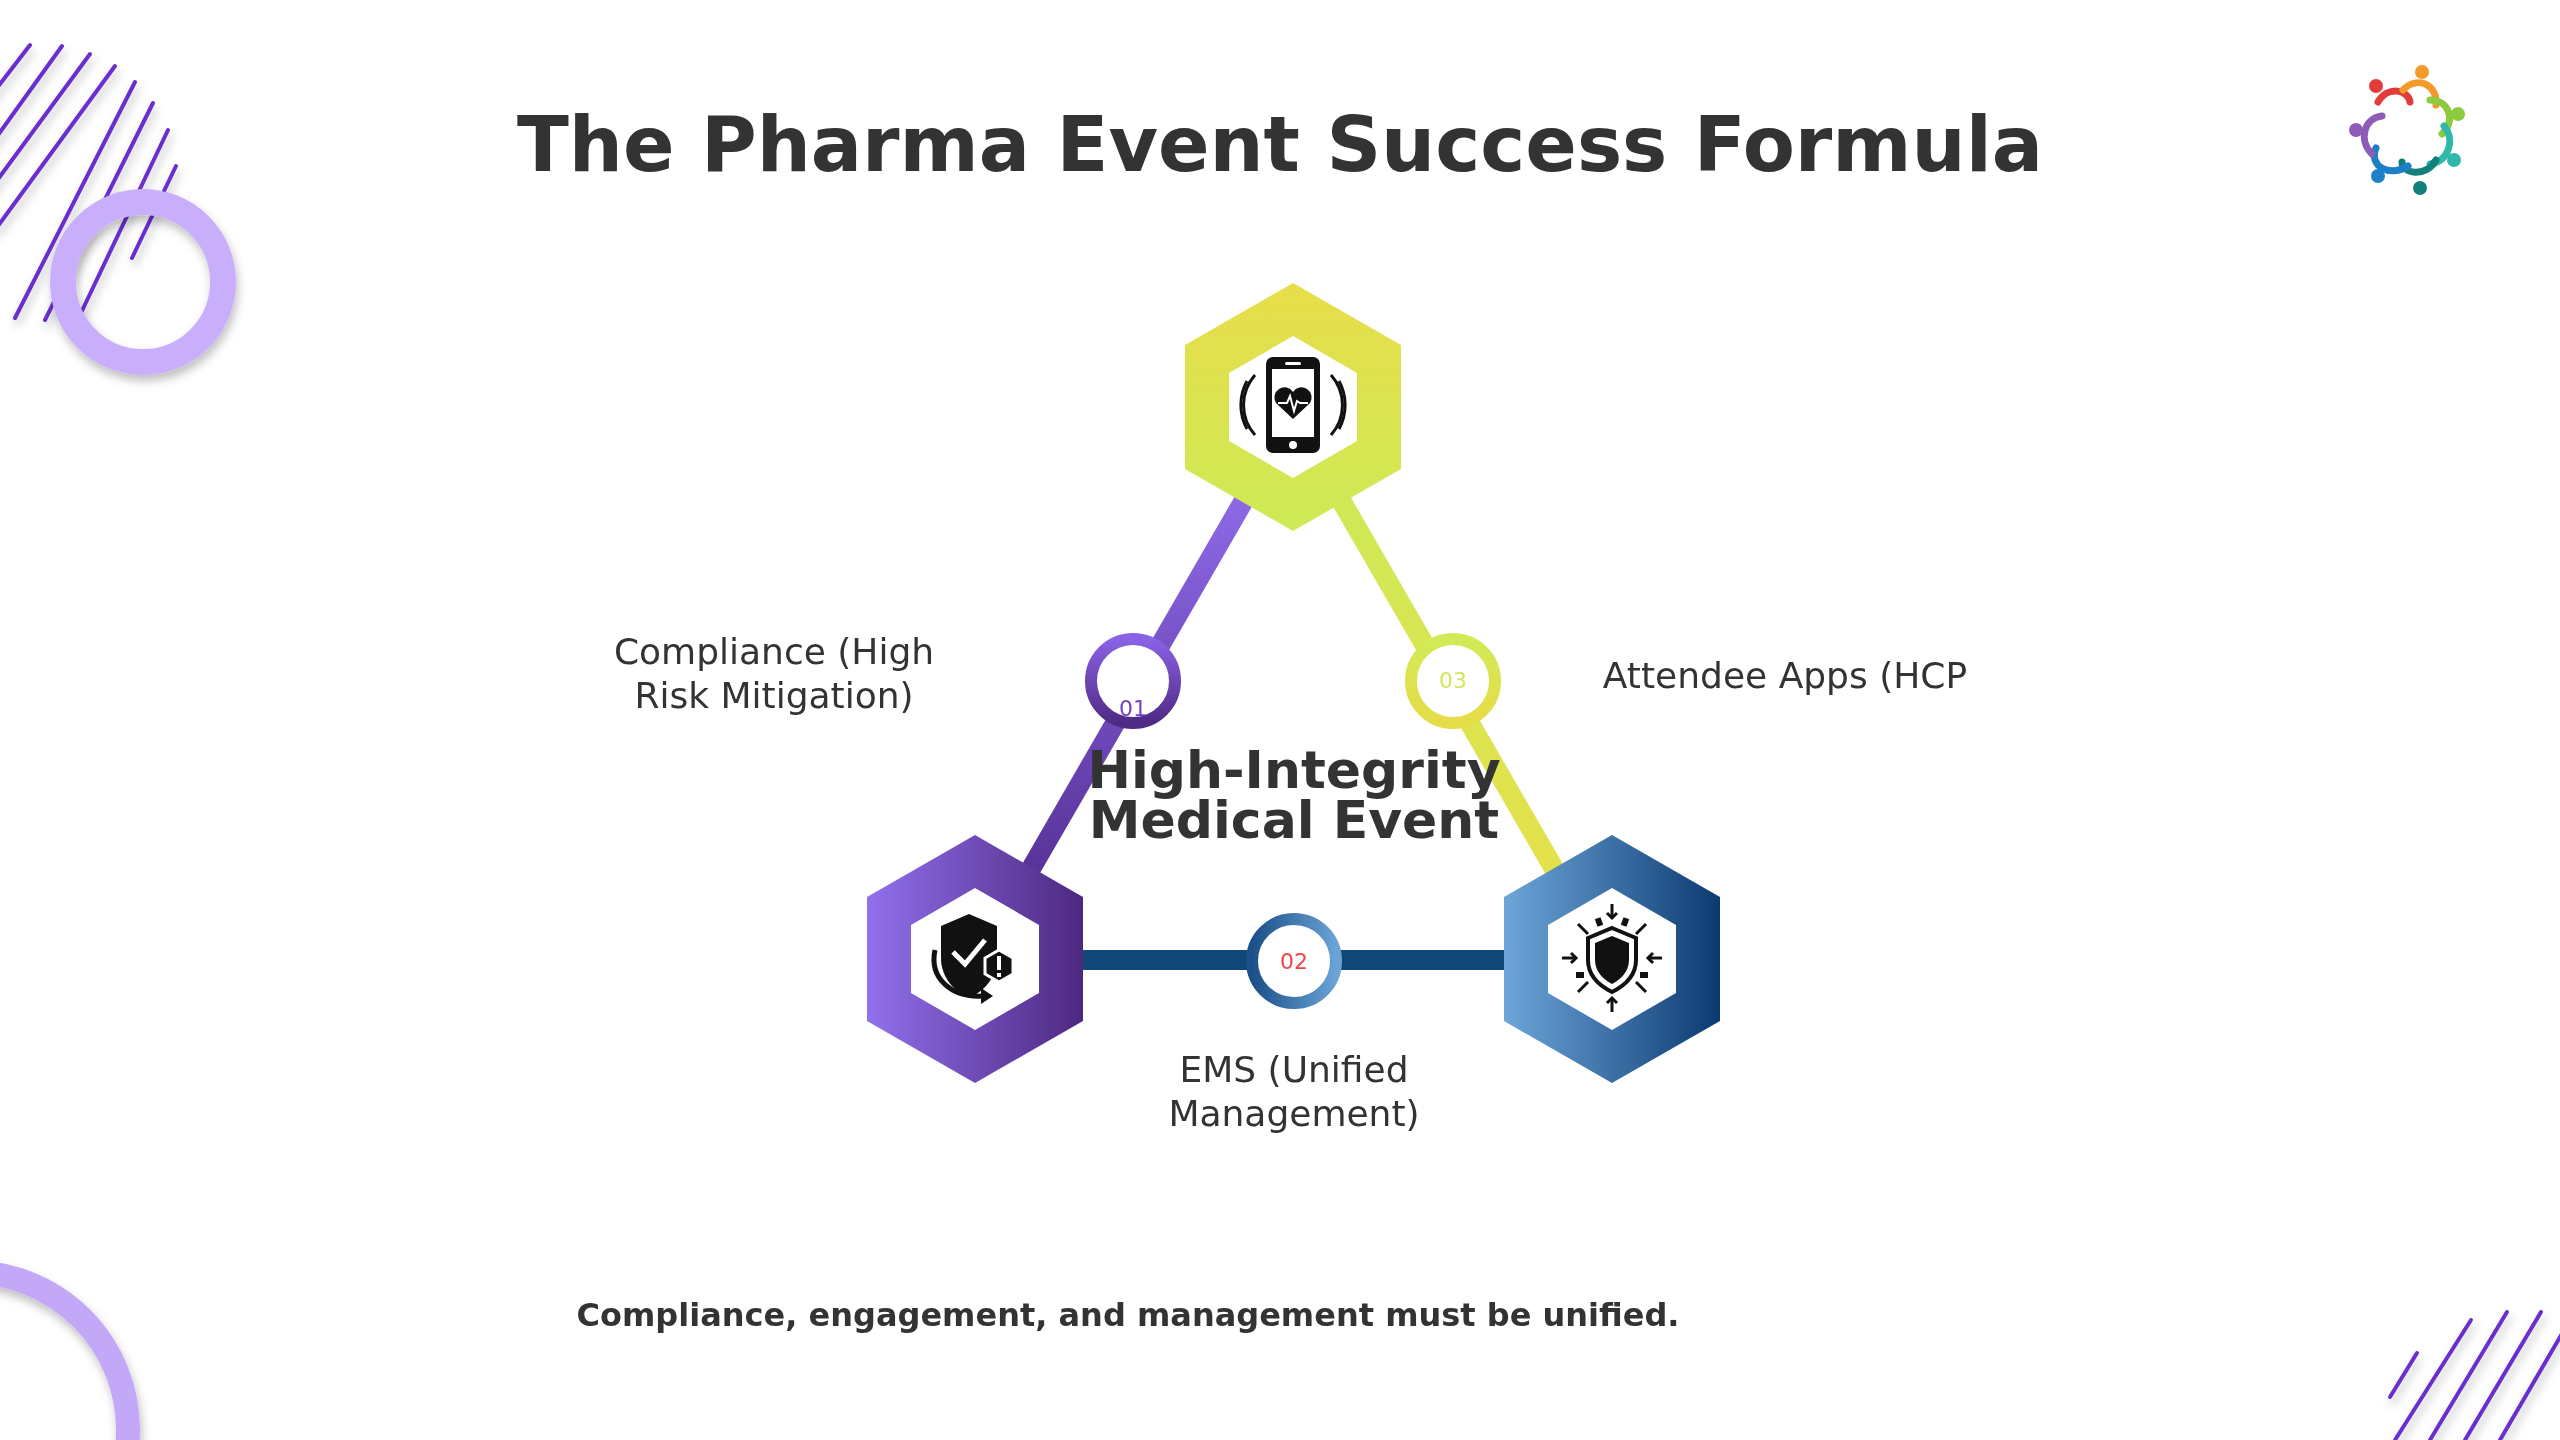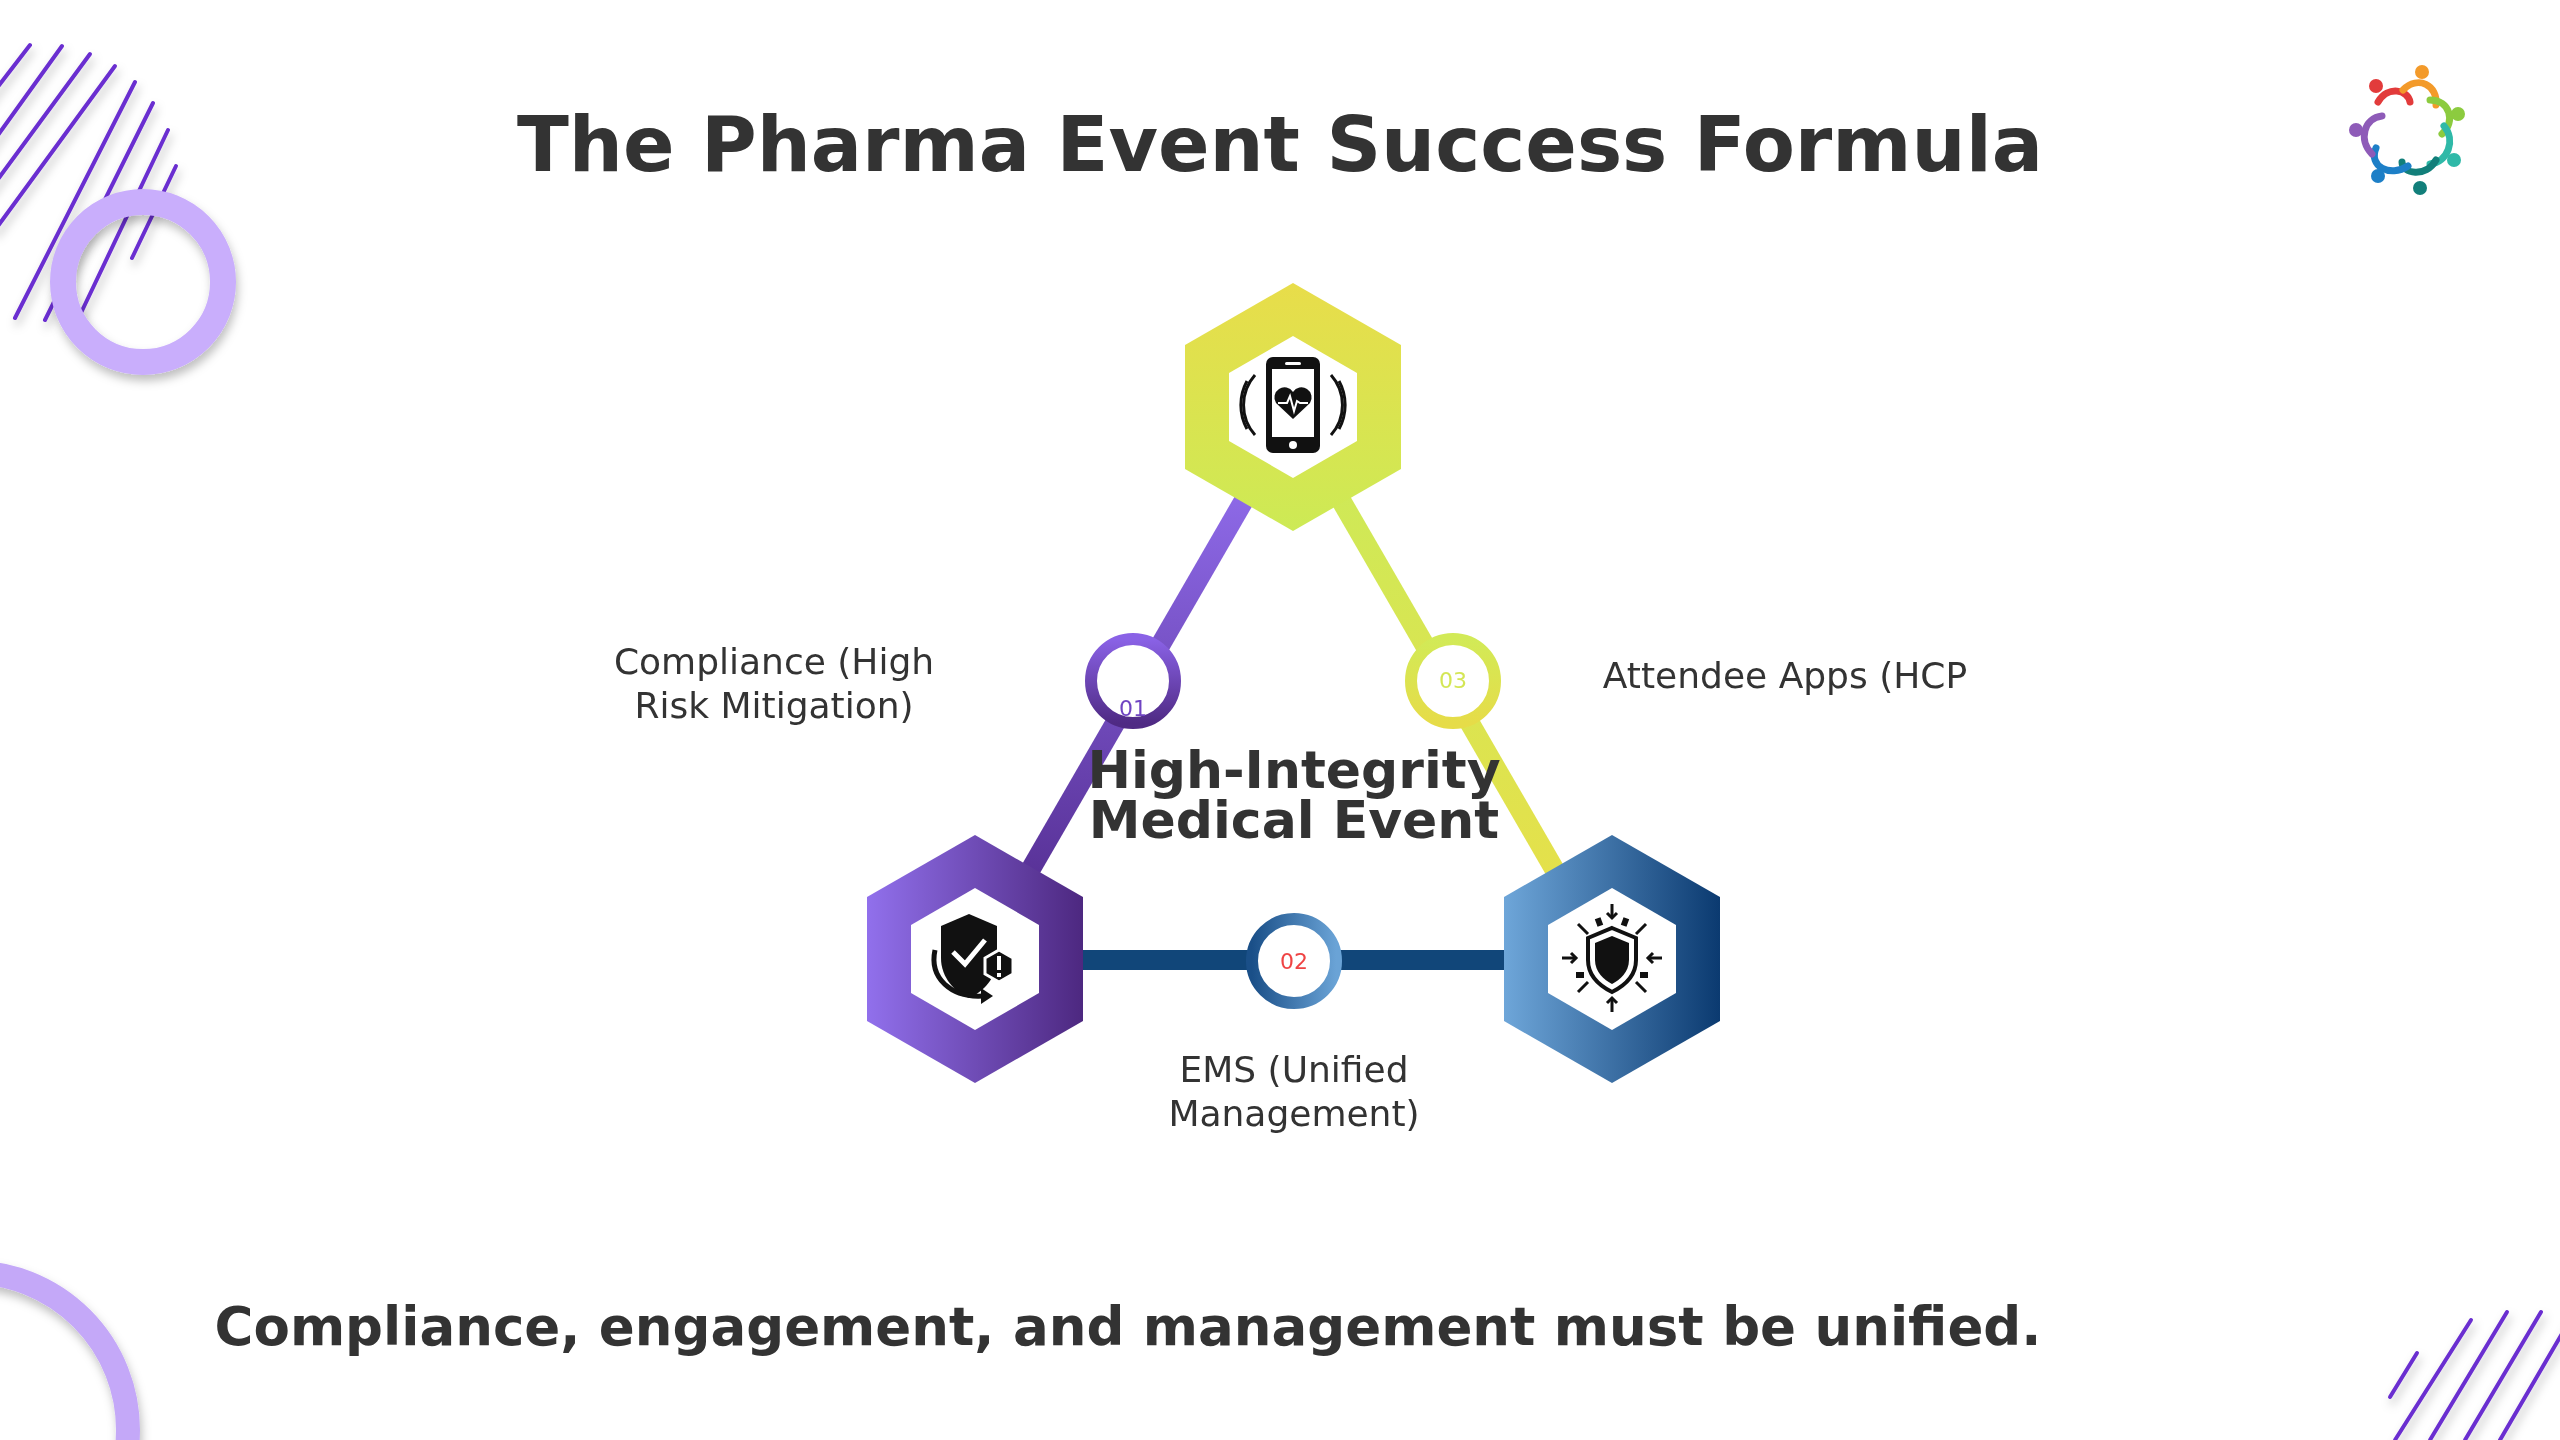--- a/index.html
+++ b/index.html
@@ -1,18 +1,18 @@
 <!DOCTYPE html>
 <html><head>
 <meta charset="utf-8">
 <style>
   html, body { margin: 0; padding: 0; background: #ffffff; }
   body { width: 2560px; height: 1440px; position: relative; overflow: hidden; font-family: "DejaVu Sans", sans-serif; color: #333333; }
   .title { position: absolute; left: 0; width: 2560px; top: 100px; text-align: center; font-size: 76px; font-weight: bold; color: #333333; letter-spacing: 0px; }
-  .footer { position: absolute; left: 0; width: 2256px; top: 1296px; text-align: center; font-size: 53px; font-weight: bold; color: #333333; }
+  .footer { position: absolute; left: 0; width: 2256px; top: 1296px; text-align: center; font-size: 32px; font-weight: bold; color: #333333; }
   .label { position: absolute; text-align: center; font-size: 36px; line-height: 44px; color: #333333; width: 500px; }
   .center-label { position: absolute; text-align: center; font-size: 52px; line-height: 50px; font-weight: bold; color: #333333; width: 500px; left: 1044px; top: 745px; }
   .node-num { position: absolute; width: 100px; text-align: center; font-size: 22px; line-height: 30px; }
   svg { position: absolute; left: 0; top: 0; }
 </style>
 </head>
 <body>
 
 <svg width="2560" height="1440" viewBox="0 0 2560 1440">
   <defs>
@@ -161,21 +161,21 @@
     <circle cx="-52" cy="0" r="7" fill="#8e5bb8" stroke="none"></circle>
   </g>
 </svg>
 
 <div class="title">The Pharma Event Success Formula</div>
 
 <div class="node-num" style="left:1083px; top:666px; color:#6f44c2;margin-top:28px;">01</div>
 <div class="node-num" style="left:1244px; top:947px; color:#ef4444;">02</div>
 <div class="node-num" style="left:1403px; top:666px; color:#d4e655;">03</div>
 
-<div class="label" style="left:524px; top:630px;margin-top:10px;">
+<div class="label" style="left:524px; top:630px;">
   <div>Compliance (High</div>
   <div>Risk Mitigation)</div>
 </div>
 <div class="label" style="left:1535px; top:630px;margin-top:24px;">
   <div>Attendee Apps (HCP</div>
 </div>
 <div class="label" style="left:1044px; top:1048px;">
   <div>EMS (Unified</div>
   <div>Management)</div>
 </div>

